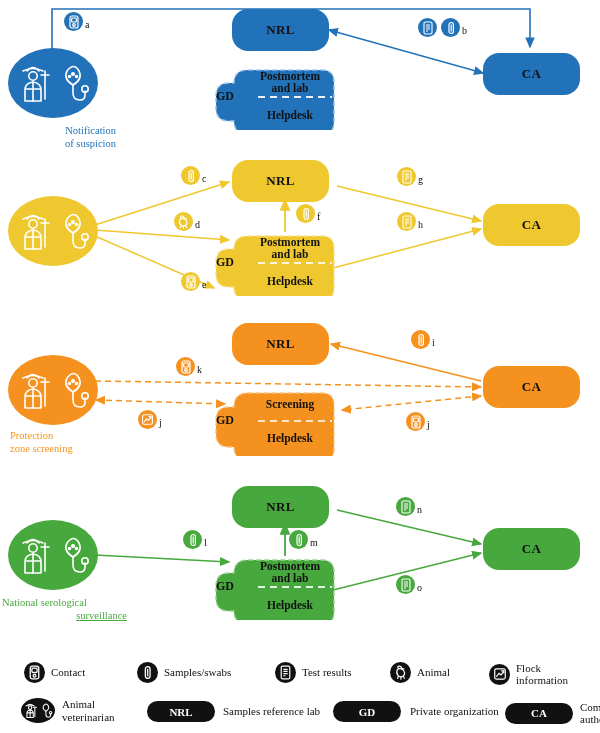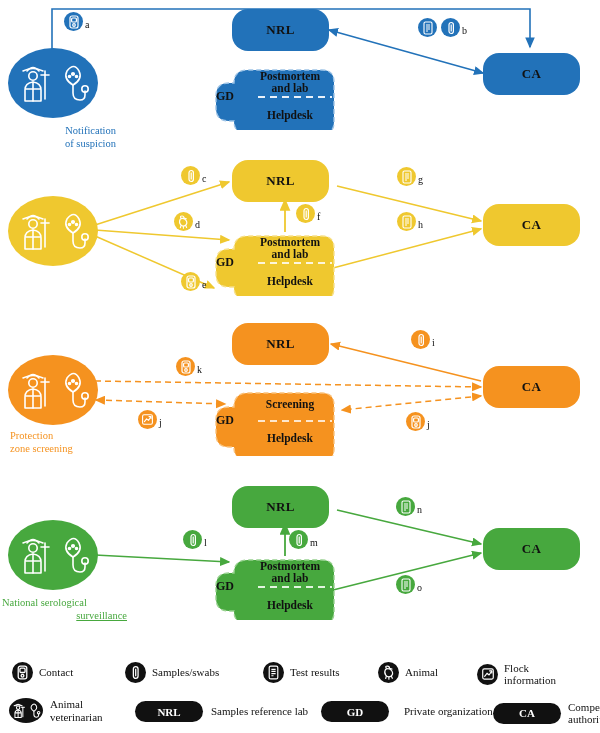--- a/index.html
+++ b/index.html
@@ -33,21 +33,21 @@
 
   
   .badge{position:absolute;display:flex;align-items:flex-end;gap:2px;}
   .badge .dot{width:19px;height:19px;border-radius:50%;display:flex;
               align-items:center;justify-content:center;flex:0 0 auto;}
   .badge .dot svg{display:block;}
   .badge .ltr{font-size:10px;color:#111;line-height:1;padding-bottom:1px;
               font-family:"Liberation Serif",serif;}
 
   
-  .legend{position:absolute;left:4px;top:648px;width:496px;height:85px;}
+  .legend{position:absolute;left:16px;top:648px;width:496px;height:85px;}
   .lrow{position:absolute;display:flex;align-items:center;}
   .lg-dot{width:21px;height:21px;border-radius:50%;background:#111;
           display:flex;align-items:center;justify-content:center;flex:0 0 auto;}
   .lg-dot svg{display:block;}
   .lg-txt{font-size:11px;color:#111;margin-left:6px;line-height:1.1;}
   .pill{background:#111;color:#fff;border-radius:11px;height:21px;min-width:52px;
         display:flex;align-items:center;justify-content:center;font-size:11px;
         font-weight:700;flex:0 0 auto;padding:0 8px;}
   .lg-oval{width:34px;height:25px;border-radius:50%;background:#111;
            display:flex;align-items:center;justify-content:center;flex:0 0 auto;}
@@ -603,21 +603,21 @@
       </span>
     </div>
 
     <div class="lrow" style="left:131px;top:53px;">
       <span class="pill">NRL</span>
       <span class="lg-txt" style="margin-left:8px;">Samples reference lab</span>
     </div>
 
     <div class="lrow" style="left:317px;top:53px;">
       <span class="pill">GD</span>
-      <span class="lg-txt" style="margin-left:15px;text-align:right;">Private organization</span>
+      <span class="lg-txt" style="margin-left:9px;text-align:right;">Private organization</span>
     </div>
 
     <div class="lrow" style="left:489px;top:53px;">
       <span class="pill">CA</span>
       <span class="lg-txt" style="margin-left:7px;">
         <span>Competent</span><br>
         <span>authority</span>
       </span>
     </div>
 

